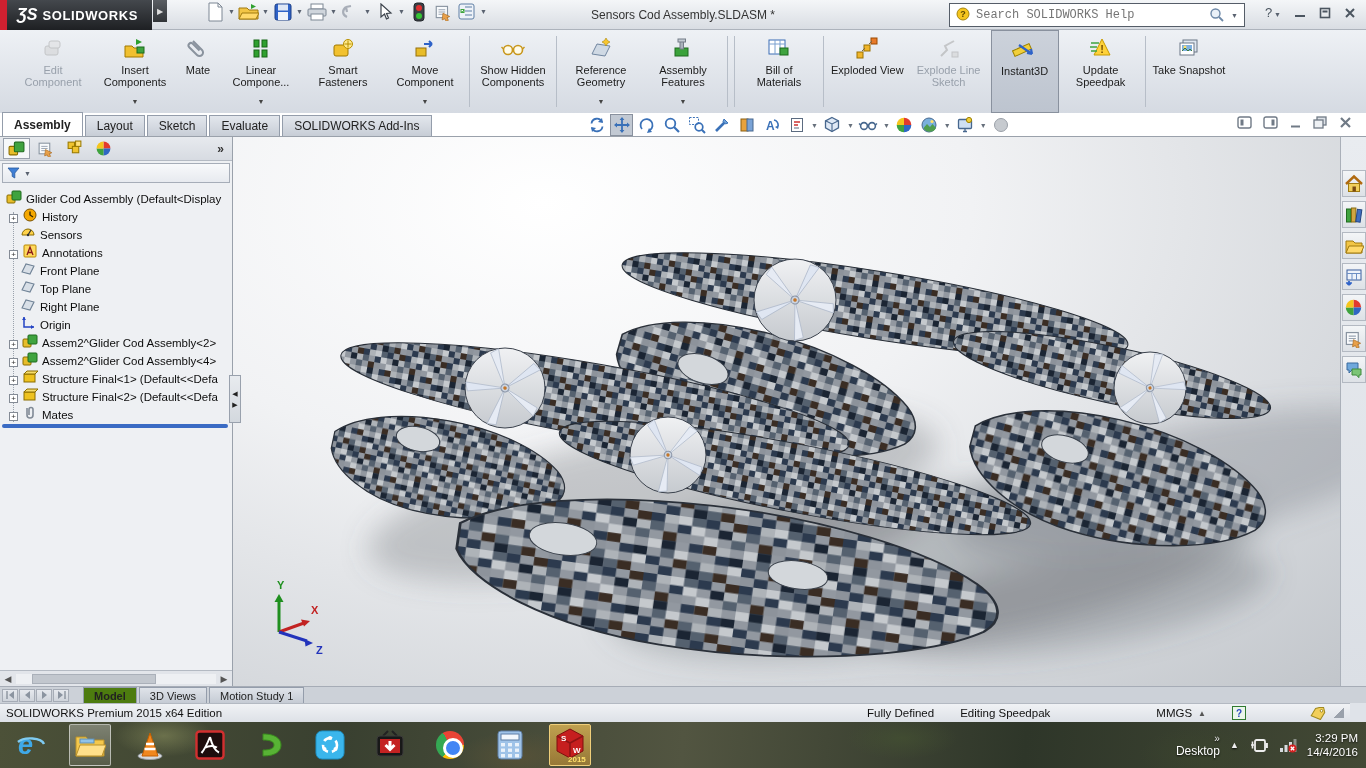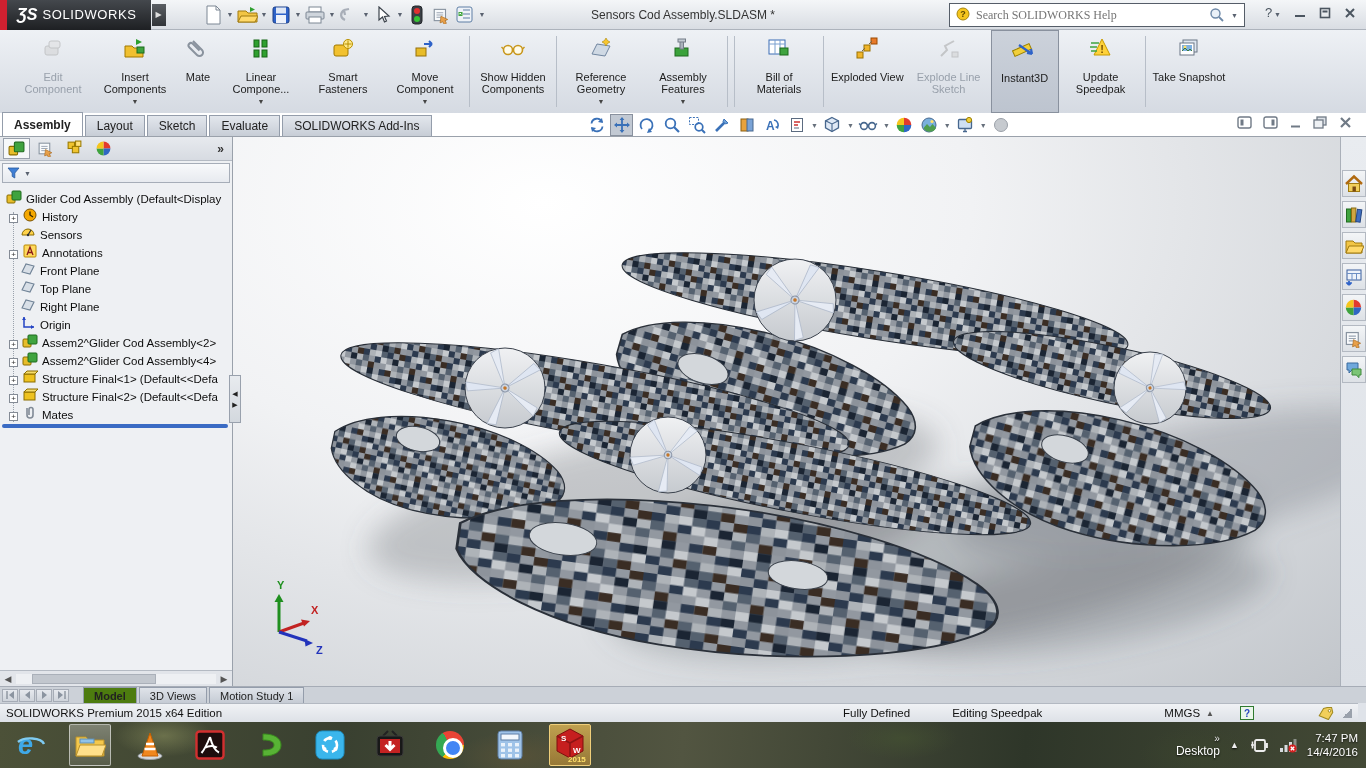--- a/index.html
+++ b/index.html
@@ -1,36 +1,36 @@
 <!DOCTYPE html>
 <html><head>
 <meta charset="utf-8">
 <style>
 *{margin:0;padding:0;box-sizing:border-box}
 html,body{width:1366px;height:768px;overflow:hidden;font-family:"Liberation Sans",sans-serif}
 #app{position:relative;width:1366px;height:768px;background:#dfe3e9;font-size:12px;color:#222}
 svg{display:block}
 
-.titlebar{position:absolute;top:0;left:0;right:0;height:30px;background:linear-gradient(#f4f6f8,#d9dde3);border-bottom:1px solid #adb3bc;display:flex;align-items:center}
+.titlebar{position:absolute;top:0;left:0;right:0;height:30px;background:linear-gradient(#f4f6f8,#d9dde3);border-bottom:1px solid #adb3bc;display:flex;align-items:flex-start}
 .logo{height:30px;background:linear-gradient(#44484d,#1e2023);border-left:7px solid #cf2030;display:flex;align-items:center;padding:0 14px 0 10px;color:#fff}
 .logo .zs{font-style:italic;font-weight:bold;font-size:16px;margin-right:5px}
-.logo .lw{font-size:13px;font-weight:normal;letter-spacing:.6px}
+.logo .lw{font-size:13px;font-weight:bold;letter-spacing:.6px}
 .logo-expand{width:14px;height:22px;margin-left:1px;background:linear-gradient(#5a5e63,#313438);color:#ddd;font-size:8px;display:flex;align-items:center;justify-content:center}
 .qa{display:flex;align-items:center;margin-left:36px;gap:1px}
 .qbtn{width:23px;height:23px;display:flex;align-items:center;justify-content:center}
 .drop{width:9px;color:#5a6270;font-size:7px;text-align:center}
 .tb-title{position:absolute;left:50%;transform:translateX(-50%);top:8px;font-size:12px;color:#333;white-space:nowrap}
 .search{position:absolute;right:121px;top:3px;width:296px;height:24px;background:#fff;border:1px solid #555d68;display:flex;align-items:center;gap:5px;padding:0 5px}
-.search input{border:none;outline:none;flex:1;font-size:12px;color:#666;background:transparent;font-family:Liberation Serif, serif}
+.search input{border:none;outline:none;flex:1;font-size:12px;color:#666;background:transparent;font-family:Liberation Mono, monospace}
 .winbtns{position:absolute;right:10px;top:5px;display:flex;gap:13px;align-items:center;color:#4b5560}
 
 .ribbon{position:absolute;top:30px;left:0;right:0;height:83px;background:linear-gradient(#eef1f5,#d5dae2);display:flex;align-items:stretch;padding-left:12px}
 .rbtn{min-width:58px;max-width:80px;padding:4px 3px 2px;display:flex;flex-direction:column;align-items:center;font-size:11px;line-height:12px;text-align:center;color:#1c1c1c;margin:2px 1px}
 .rbtn .ric{height:26px;display:flex;align-items:center;justify-content:center}
-.rbtn .lbl{margin-top:9px}
+.rbtn .lbl{margin-top:2px}
 .rbtn .caret{margin-top:auto;color:#444;font-size:7px;padding-bottom:1px}
 .rbtn.disabled{color:#98a0ab}
 .rbtn.disabled svg{filter:grayscale(1);opacity:.5}
 .rbtn.active{background:linear-gradient(#ccd2db,#bdc4cf);border:1px solid #89919e;margin:0 1px;padding-top:6px}
 .rdiv{width:1px;background:#b7bec8;margin:6px 3px}
 
 .tabband{position:absolute;top:113px;left:0;right:0;height:24px;background:#ffffff;border-bottom:1px solid #9aa1ab}
 .ctabs{position:absolute;left:2px;bottom:0;display:flex;align-items:flex-end}
 .ctab{height:21px;padding:0 11px;display:flex;align-items:center;font-size:12px;background:linear-gradient(#e3e7ed,#c7cdd6);border:1px solid #949dab;border-bottom:none;margin-right:2px;color:#222}
 .ctab.active{background:#fff;font-weight:bold;height:24px}
@@ -64,23 +64,23 @@
 
 .rightstrip{position:absolute;top:137px;right:0;width:26px;height:549px;background:linear-gradient(#e9ecf0,#dbdfe5);border-left:1px solid #aab0b9;display:flex;flex-direction:column;align-items:center;padding-top:33px;gap:4px}
 .sbtn{width:24px;height:27px;display:flex;align-items:center;justify-content:center;border:1px solid #b3b9c2;background:linear-gradient(#f3f5f7,#dde1e6)}
 
 .bottomtabs{position:absolute;left:0;right:0;top:686px;height:17px;background:#ccd1d8;border-top:1px solid #a6acb6;display:flex;align-items:stretch;padding-left:2px}
 .navbtns{display:flex;align-items:center;gap:1px;margin-right:14px}
 .nbtn{width:16px;height:13px;background:linear-gradient(#e6e9ee,#cfd4db);border:1px solid #a6acb6;display:flex;align-items:center;justify-content:center}
 .btab{padding:0 10px;font-size:11px;display:flex;align-items:center;background:linear-gradient(#dfe3e9,#c5cbd4);border:1px solid #949dab;border-bottom:none;margin-right:2px;color:#222}
 .btab.active{background:#4d7c0f;font-weight:bold}
 
-.statusbar{position:absolute;left:0;right:8px;top:703px;height:19px;background:linear-gradient(#f0f2f5,#dde1e7);border-top:1px solid #b3b9c2;font-size:11.5px;color:#111;display:flex;align-items:center;padding:0 6px}
+.statusbar{position:absolute;left:0;right:16px;top:703px;height:19px;background:linear-gradient(#f0f2f5,#dde1e7);border-top:1px solid #b3b9c2;font-size:11.5px;color:#111;display:flex;align-items:center;padding:0 6px}
 .sb-left{flex:1}
-.sb-item{margin-left:42px}
+.sb-item{margin-left:26px}
 .helpbox{width:14px;height:14px;border:1px solid #2f7a2f;background:#eaf6ea;color:#2a48c0;font-size:10px;font-weight:bold;display:flex;align-items:center;justify-content:center;margin-left:26px}
 .grip{width:10px;height:10px;margin-left:8px;background:linear-gradient(135deg,transparent 50%,#9aa1ab 50%)}
 
 .taskbar{position:absolute;left:0;right:0;top:722px;height:46px;display:flex;align-items:center;background:radial-gradient(70px 30px at 12% 30%,rgba(140,145,95,.55),transparent 70%),radial-gradient(90px 36px at 38% 75%,rgba(95,85,55,.6),transparent 70%),radial-gradient(80px 30px at 66% 35%,rgba(70,85,50,.55),transparent 70%),radial-gradient(90px 40px at 88% 70%,rgba(60,70,45,.6),transparent 70%),linear-gradient(95deg,#4c5138,#394030 25%,#525541 50%,#2e3629 75%,#434935)}
 .tapp{width:42px;height:42px;margin:0 9px;display:flex;align-items:center;justify-content:center;border-radius:2px}
 .tapp.open{border:1px solid rgba(255,255,255,.55);background:linear-gradient(rgba(255,255,255,.30),rgba(255,255,255,.10))}
 .tapp.activeapp{border:1px solid #f0cf7a;background:linear-gradient(rgba(255,205,90,.65),rgba(240,170,50,.45))}
 .chrome{width:28px;height:28px;border-radius:50%;background:conic-gradient(from -30deg,#ea4335 0 120deg,#fbbc05 0 240deg,#34a853 0 360deg);position:relative}
 .chrome::after{content:"";position:absolute;left:7px;top:7px;width:14px;height:14px;border-radius:50%;background:#4285f4;border:3px solid #fff}
 .tray{margin-left:auto;display:flex;align-items:center;gap:10px;color:#fff;padding-right:8px;text-shadow:0 1px 2px rgba(0,0,0,.8)}
@@ -1048,19 +1048,19 @@
               <rect x="1" y="11" width="3" height="4"></rect>
               <rect x="5.5" y="8" width="3" height="7"></rect>
               <rect x="10" y="5" width="3" height="10"></rect>
               <rect x="14.5" y="2" width="3" height="13" opacity=".5"></rect>
             </g>
             <circle cx="13.5" cy="11.5" r="4" fill="#d42020"></circle>
             <path d="M11.8,9.8 l3.4,3.4 m0,-3.4 l-3.4,3.4" stroke="#fff" stroke-width="1.4"></path>
           </svg>
         </span>
       <span class="clockcol">
-        <span>7:47 PM</span>
+        <span>3:29 PM</span>
         <span>14/4/2016</span>
       </span>
     </div>
   </div>
 
 </div>
 
 </body></html>

